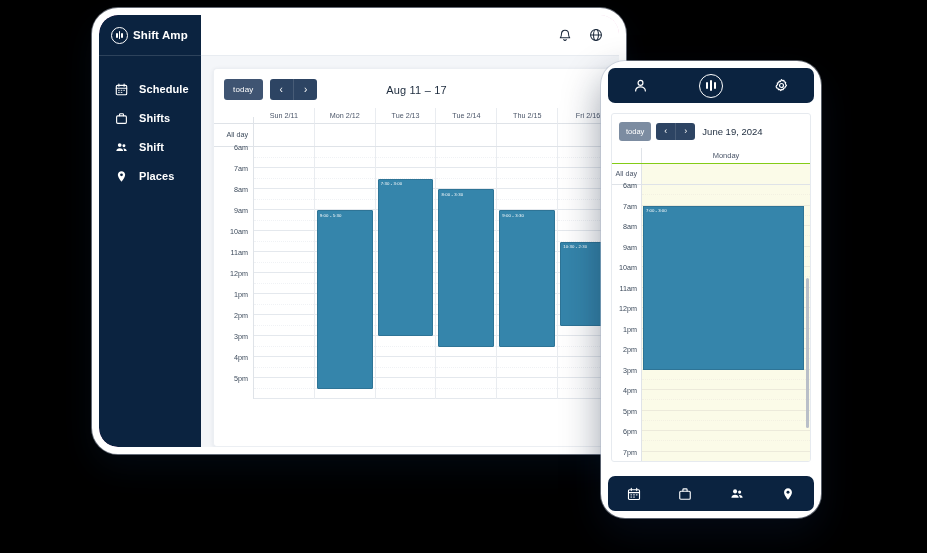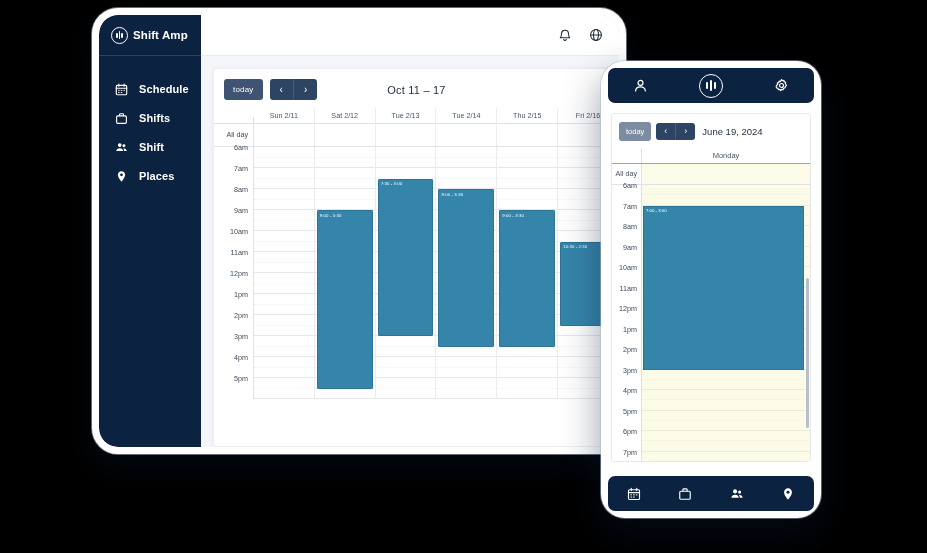--- a/index.html
+++ b/index.html
@@ -258,29 +258,29 @@
       </div>
 
       <div id="cal-card">
 
         <div id="cal-toolbar">
           <button class="btn-dark" id="btn-today">today</button>
           <div id="navgroup">
             <button>‹</button>
             <button>›</button>
           </div>
-          <div id="cal-title">Oct 11 – 17</div>
+          <div id="cal-title">Aug 11 – 17</div>
         </div>
 
         <div id="cal-grid">
 
           <div class="cal-row" id="cal-head">
             <div class="cal-cell gutter"></div>
             <div class="cal-cell daycol">Sun 2/11</div>
-            <div class="cal-cell daycol">Sat 2/12</div>
+            <div class="cal-cell daycol">Mon 2/12</div>
             <div class="cal-cell daycol">Tue 2/13</div>
             <div class="cal-cell daycol">Tue 2/14</div>
             <div class="cal-cell daycol">Thu 2/15</div>
             <div class="cal-cell daycol">Fri 2/16</div>
           </div>
 
           <div class="cal-row" id="allday-row">
             <div class="cal-cell gutter">All day</div>
             <div class="cal-cell daycol"></div>
             <div class="cal-cell daycol"></div>

